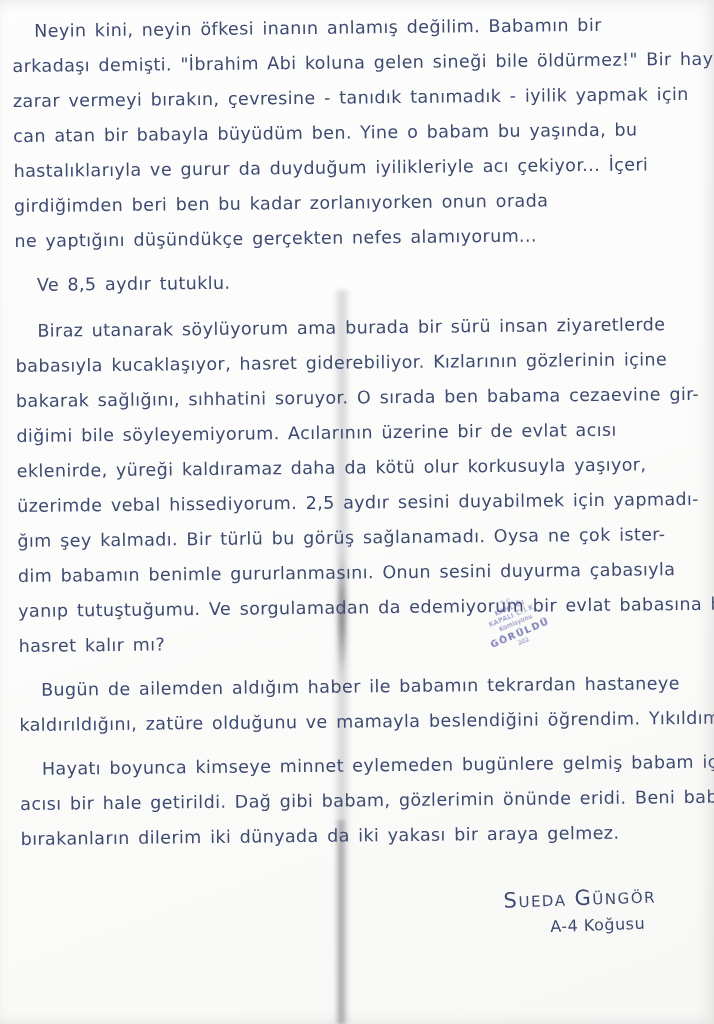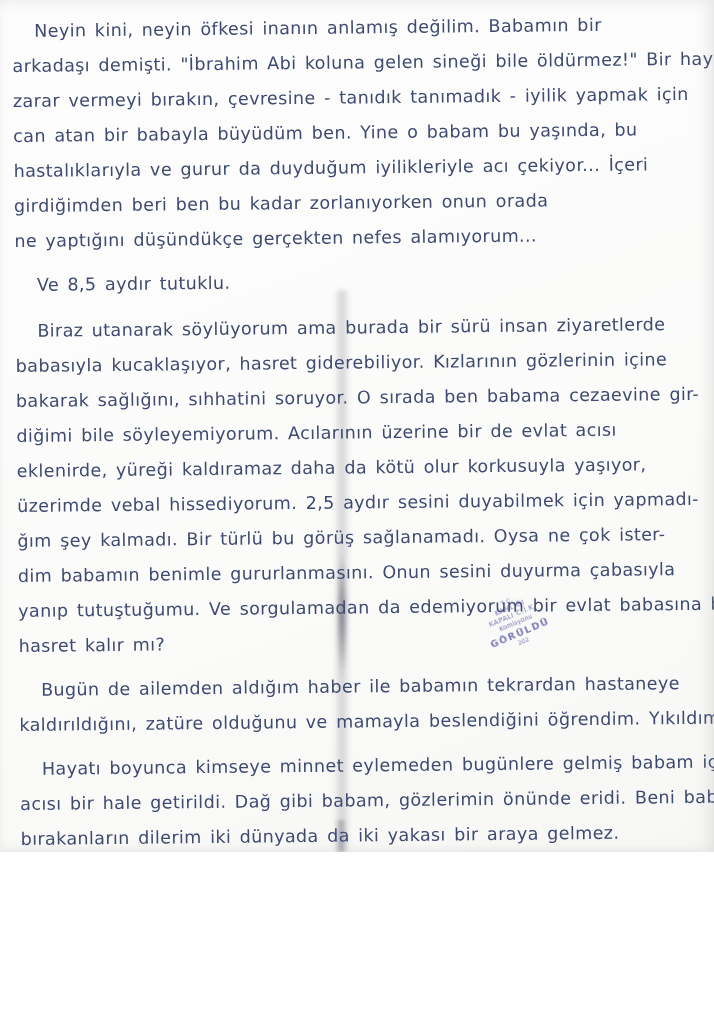--- a/index.html
+++ b/index.html
@@ -1,18 +1,18 @@
 <!DOCTYPE html>
 <html><head>
 <meta charset="utf-8">
 <style>
   html,body{margin:0;padding:0;}
   .page{
     position:relative;
-    width:714px;height:852px;
+    width:714px;height:1024px;
     background:linear-gradient(160deg,#fdfdfd 0%,#fbfbfa 60%,#f7f7f6 100%);
     overflow:hidden;
     font-family:"DejaVu Sans", sans-serif;
   }
   
   .page::after{
     content:"";position:absolute;inset:0;pointer-events:none;
     box-shadow:inset -6px 2px 14px rgba(160,160,160,0.18), inset 0 -4px 10px rgba(190,190,190,0.10);
   }
   .letter{

